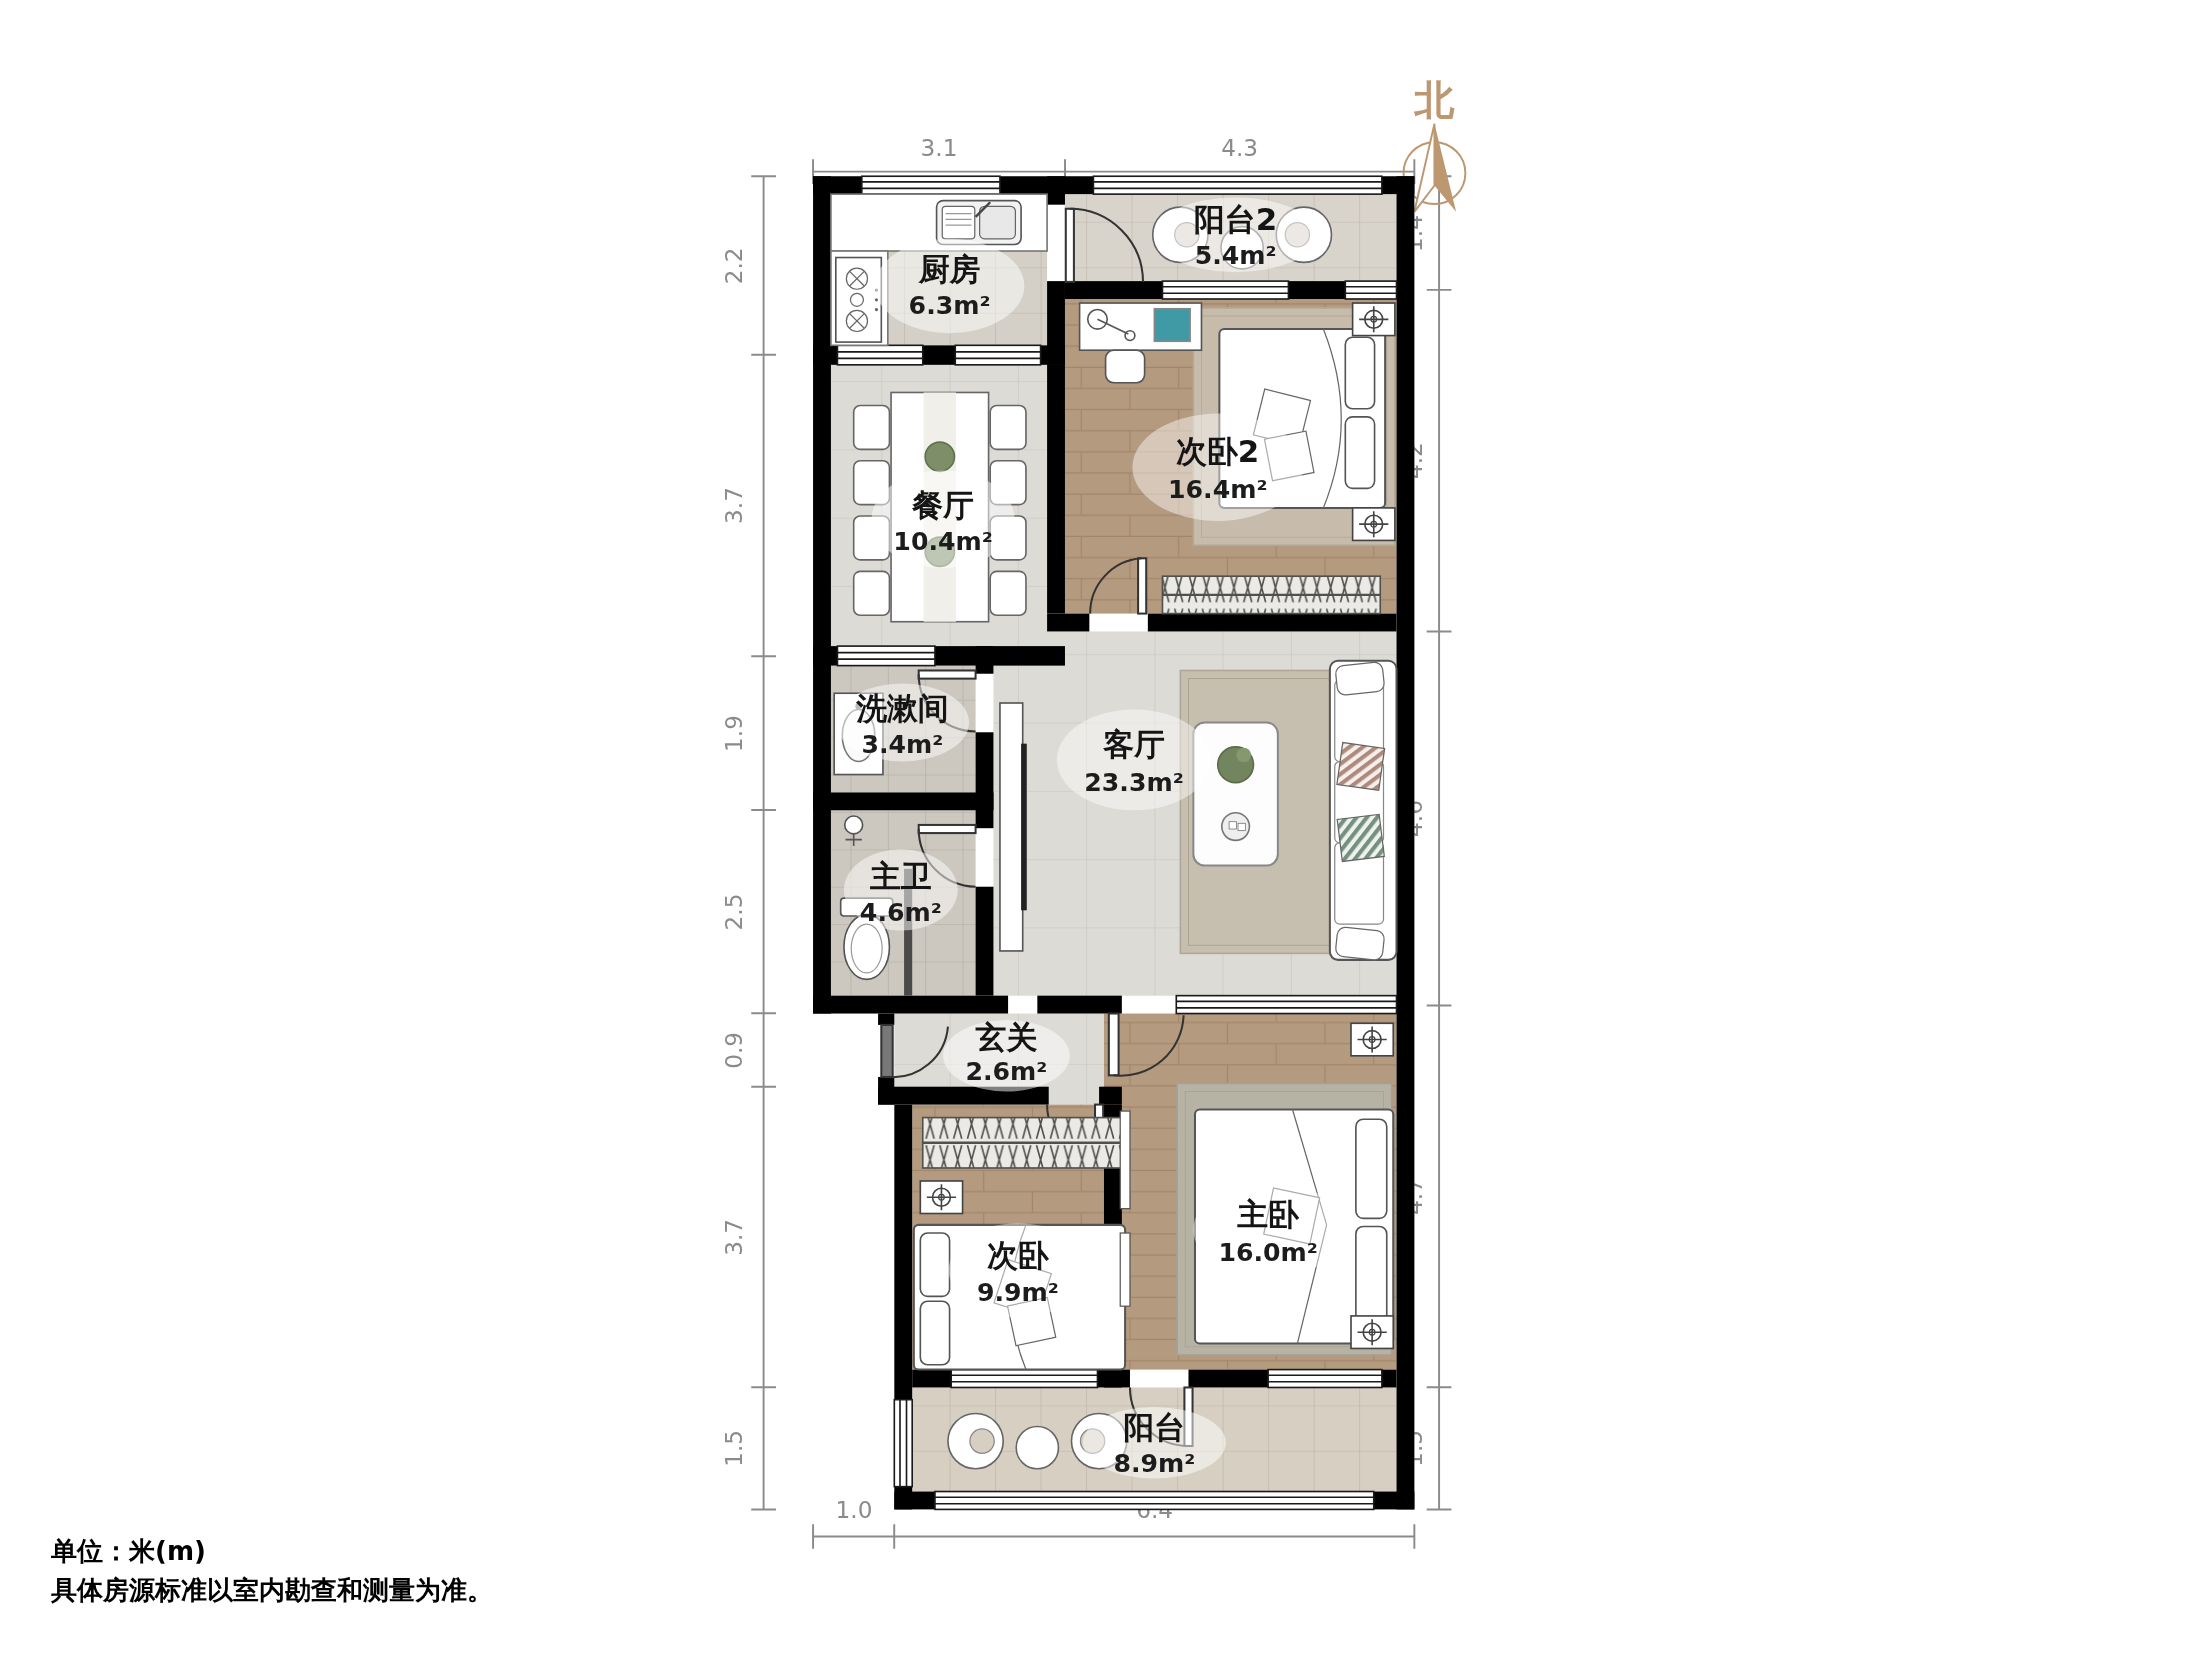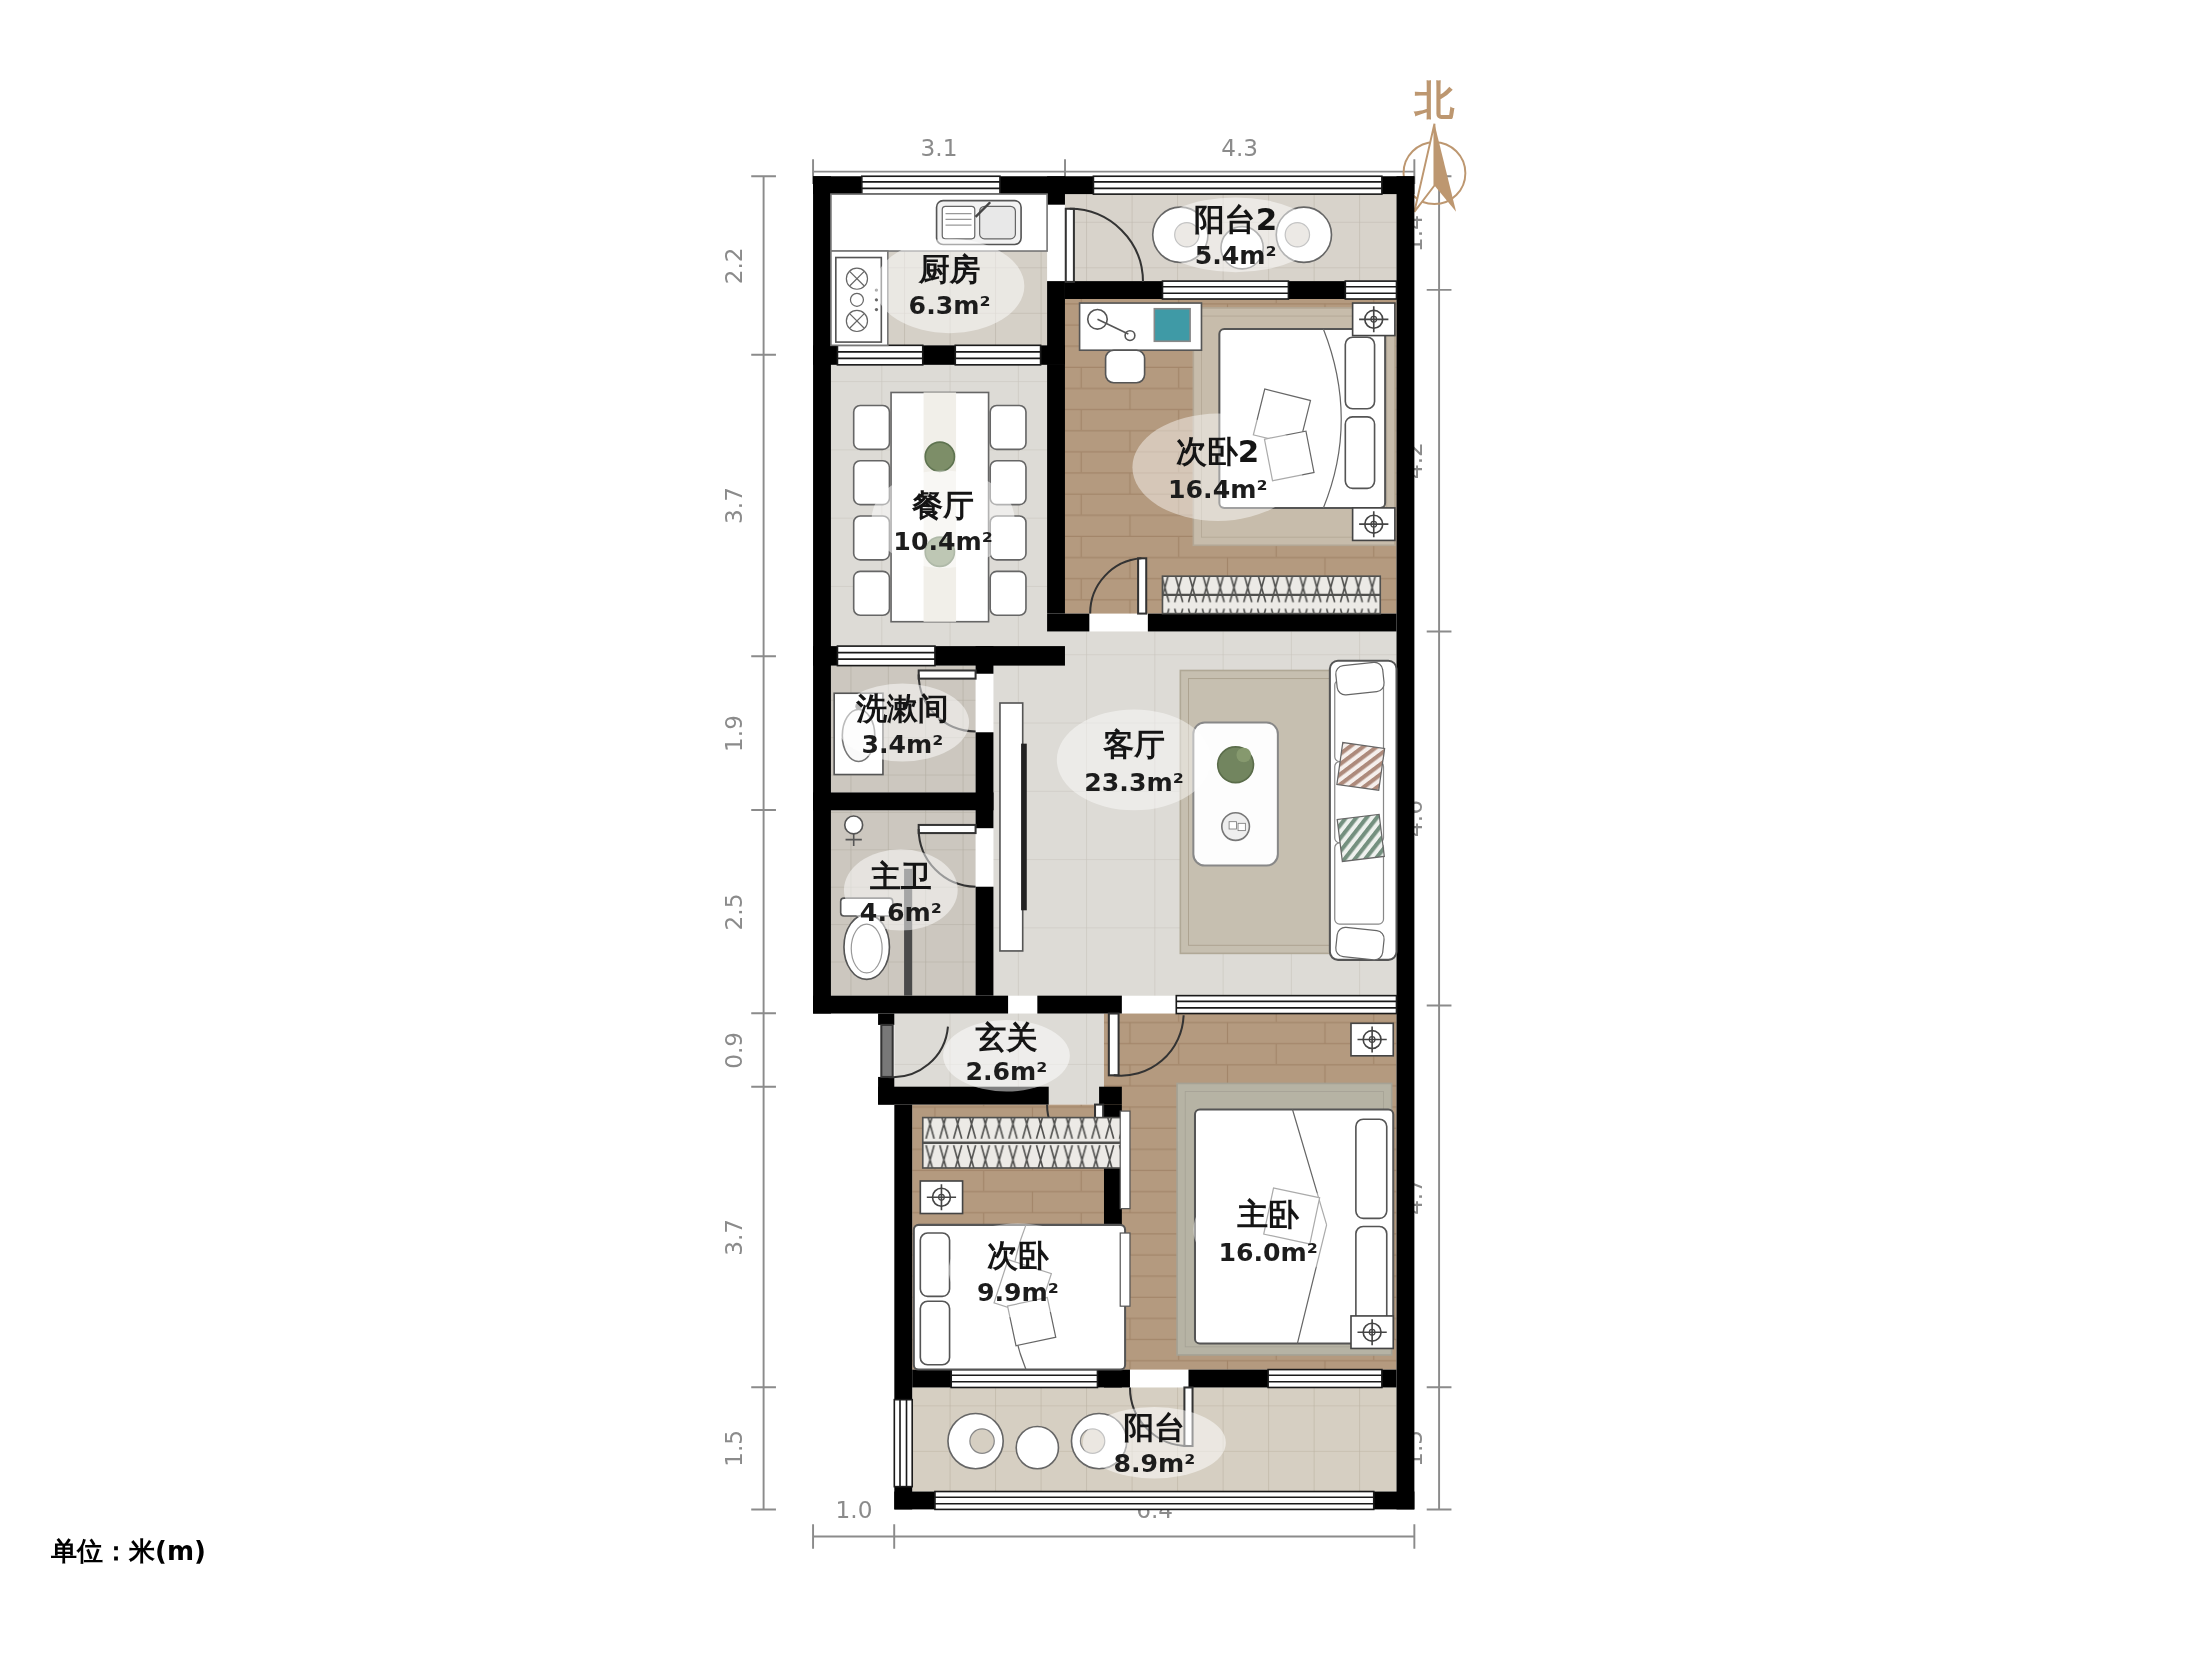--- a/index.html
+++ b/index.html
@@ -455,16 +455,17 @@
         <ellipse cx="420" cy="1558" rx="88" ry="44" fill="#fff" opacity="0.5"></ellipse>
         <text class="room-name" x="420" y="1552" text-anchor="middle">阳台</text>
         <text class="room-area" x="420" y="1594" text-anchor="middle">8.9m²</text>
       </g>
     </g>
   </g>
 </svg>
 
   <div class="footer">
     <div>单位：米(m)</div>
+    <div>具体房源标准以室内勘查和测量为准。</div>
   </div>
 
 </div>
 
 
 </body></html>

